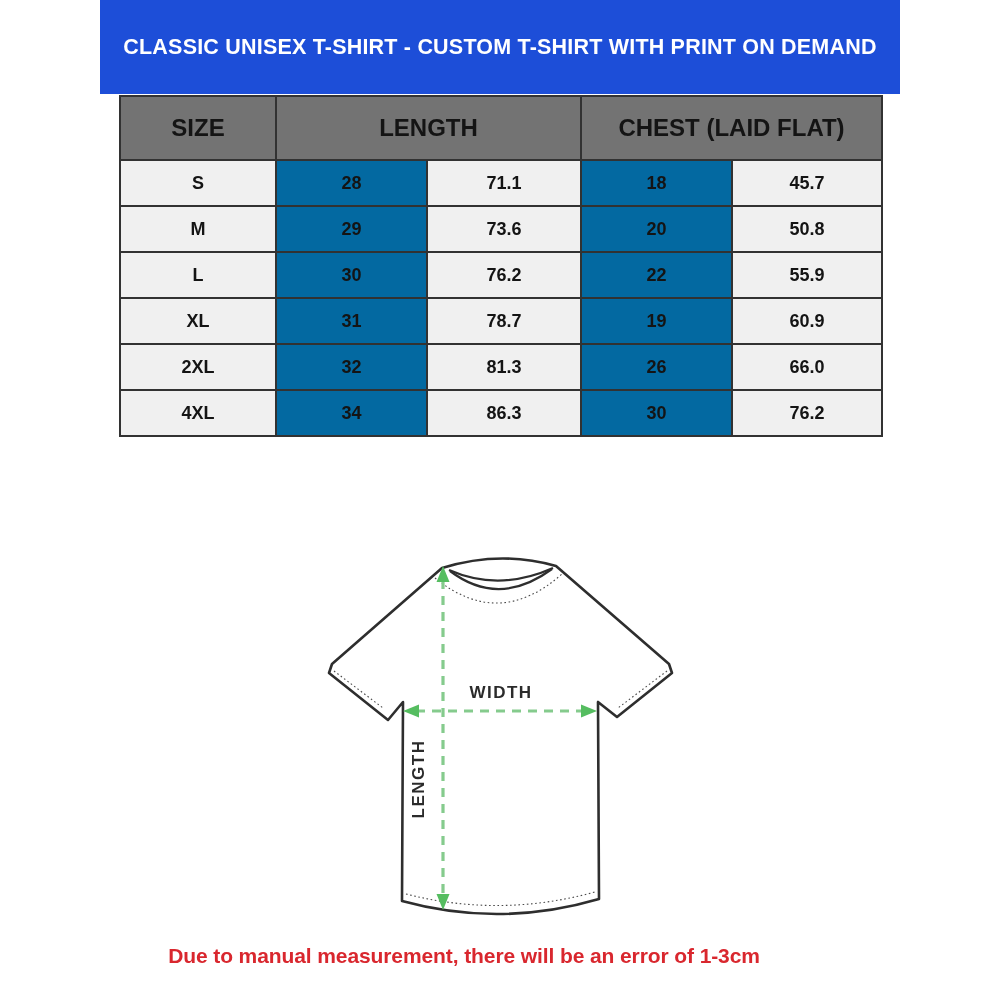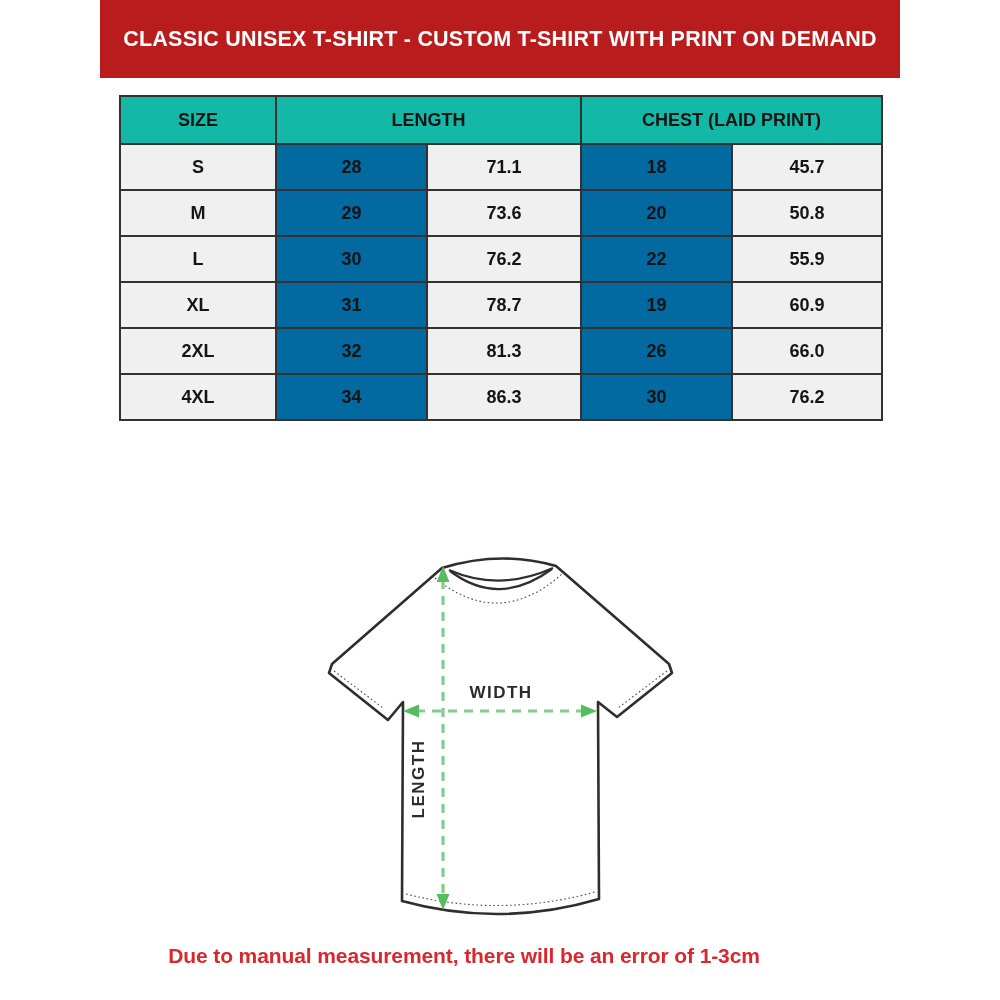--- a/index.html
+++ b/index.html
@@ -4,39 +4,39 @@
 <style>
   * { margin: 0; padding: 0; box-sizing: border-box; }
   html, body { background: #ffffff; }
   body {
     width: 1000px; height: 1000px;
     position: relative;
     font-family: "Liberation Sans", sans-serif;
     color: #1b1b1b;
   }
   .banner {
-    position: absolute; left: 100px; top: 0; width: 800px; height: 78px;
-    background: #b91c1c;
+    position: absolute; left: 100px; top: 0; width: 800px; height: 94px;
+    background: #1d4ed8;
     display: flex; align-items: center; justify-content: center;
   }
   .banner-title {
     color: #ffffff; font-weight: 700; font-size: 21.5px;
     letter-spacing: 0.2px; white-space: nowrap;
   }
   .size-table {
     position: absolute; left: 119px; top: 95px; width: 762px;
     border-collapse: collapse; table-layout: fixed;
   }
   .size-table th, .size-table td {
     border: 2px solid #323232;
     text-align: center; vertical-align: middle;
     font-weight: 700; font-size: 18px; color: #141414;
     background: #0369a1;
   }
-  .size-table thead th { height: 48px; background: #14b8a6; font-size: 18px; }
+  .size-table thead th { height: 64px; background: #737373; font-size: 24px; }
   .size-table tbody td { height: 46px; }
   .size-table .shade { background: #f0f0f0; }
   .diagram {
     position: absolute; left: 303px; top: 546px;
     width: 394px; height: 392px;
   }
   .footer-note {
     position: absolute; left: 0; top: 944px; width: 928px;
     text-align: center;
     color: #d9272e; font-weight: 700; font-size: 21px;
@@ -59,21 +59,21 @@
     <col style="width:156px">
       <col style="width:151px">
       <col style="width:154px">
       <col style="width:151px">
       <col style="width:150px">
   </colgroup>
   <thead>
     <tr>
       <th>SIZE</th>
       <th colspan="2">LENGTH</th>
-      <th colspan="2">CHEST (LAID PRINT)</th>
+      <th colspan="2">CHEST (LAID FLAT)</th>
     </tr>
   </thead>
   <tbody>
     <tr>
       <td class="shade">S</td>
       <td>28</td>
       <td class="shade">71.1</td>
       <td>18</td>
       <td class="shade">45.7</td>
     </tr>

